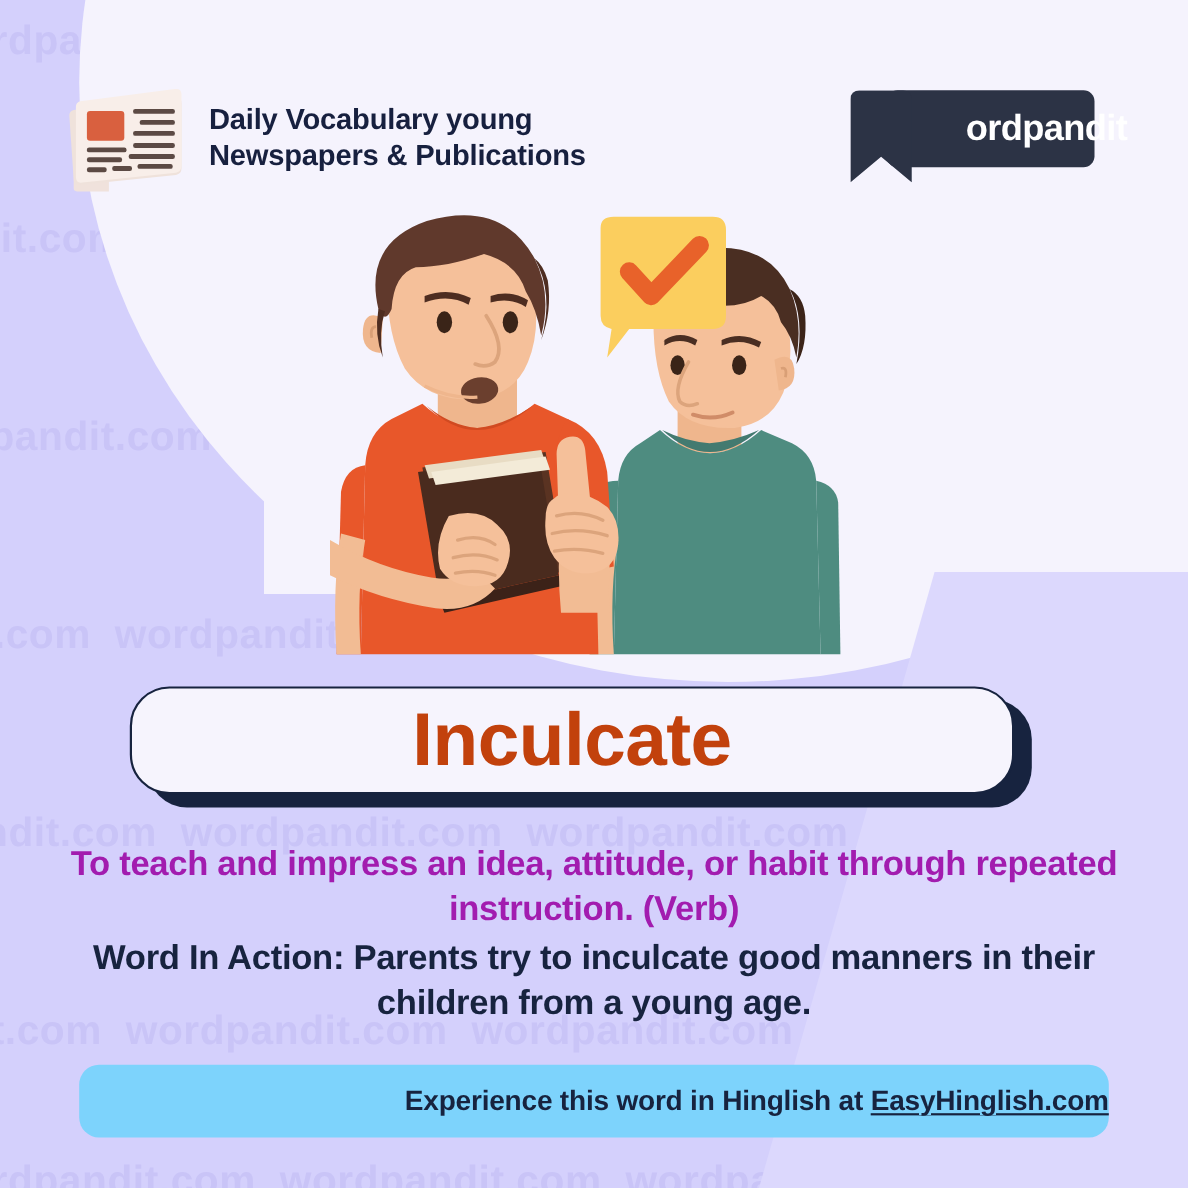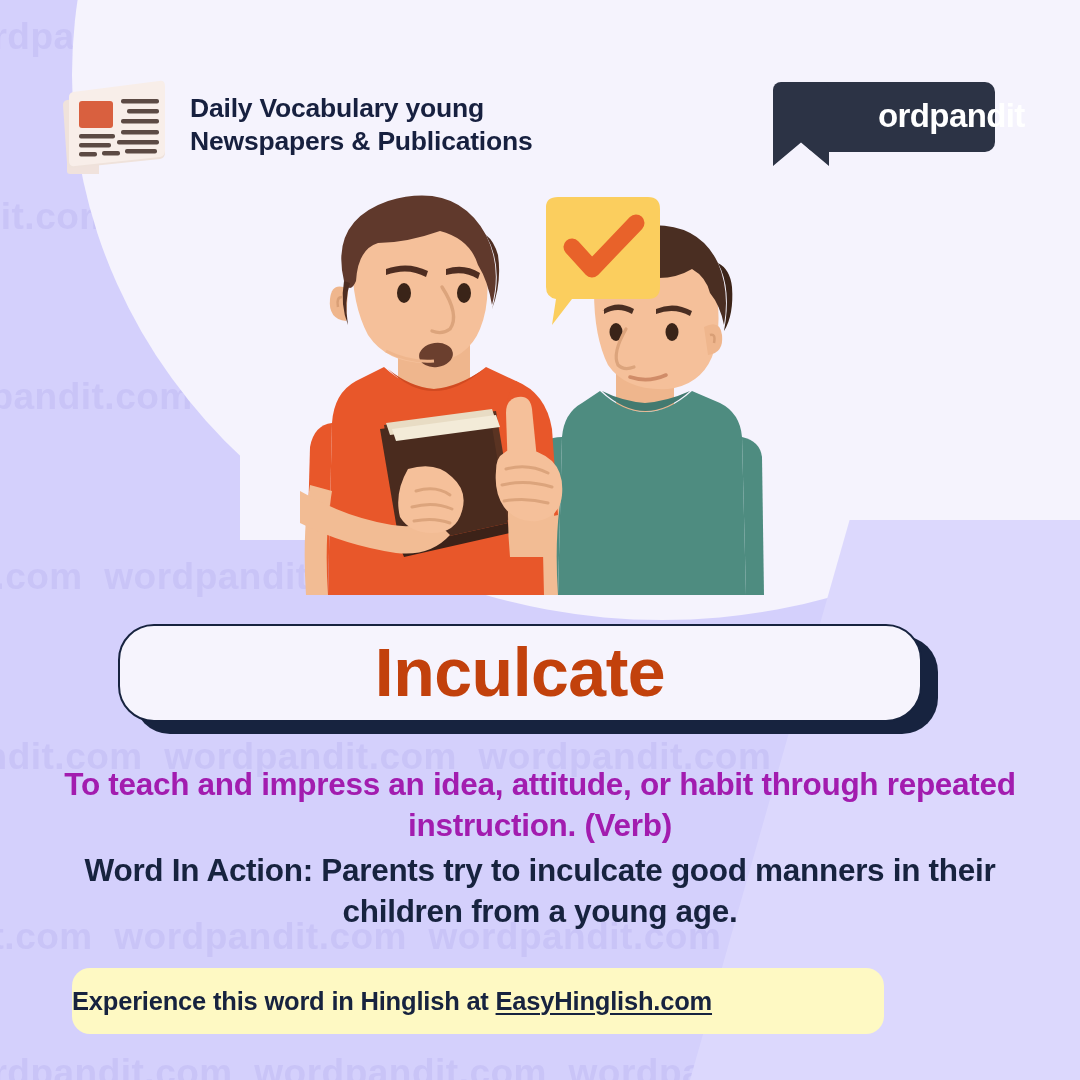--- a/index.html
+++ b/index.html
@@ -211,27 +211,27 @@
     line-height: 1.29;
     letter-spacing: -0.3px;
   }
 
   
   .footer-bar {
     position: absolute;
     z-index: 6;
     left: 72px;
     top: 968px;
-    width: 812px;
+    width: 936px;
     height: 66px;
-    background: #fef9c3;
+    background: #7dd3fc;
     border-radius: 18px;
     display: flex;
     align-items: center;
-    justify-content: flex-start;
+    justify-content: flex-end;
   }
   .footer-text {
     color: #17233F;
     font-size: 25.5px;
     font-weight: 700;
     letter-spacing: -0.2px;
   }
   .footer-link {
     text-decoration: underline;
     text-underline-offset: 3px;

